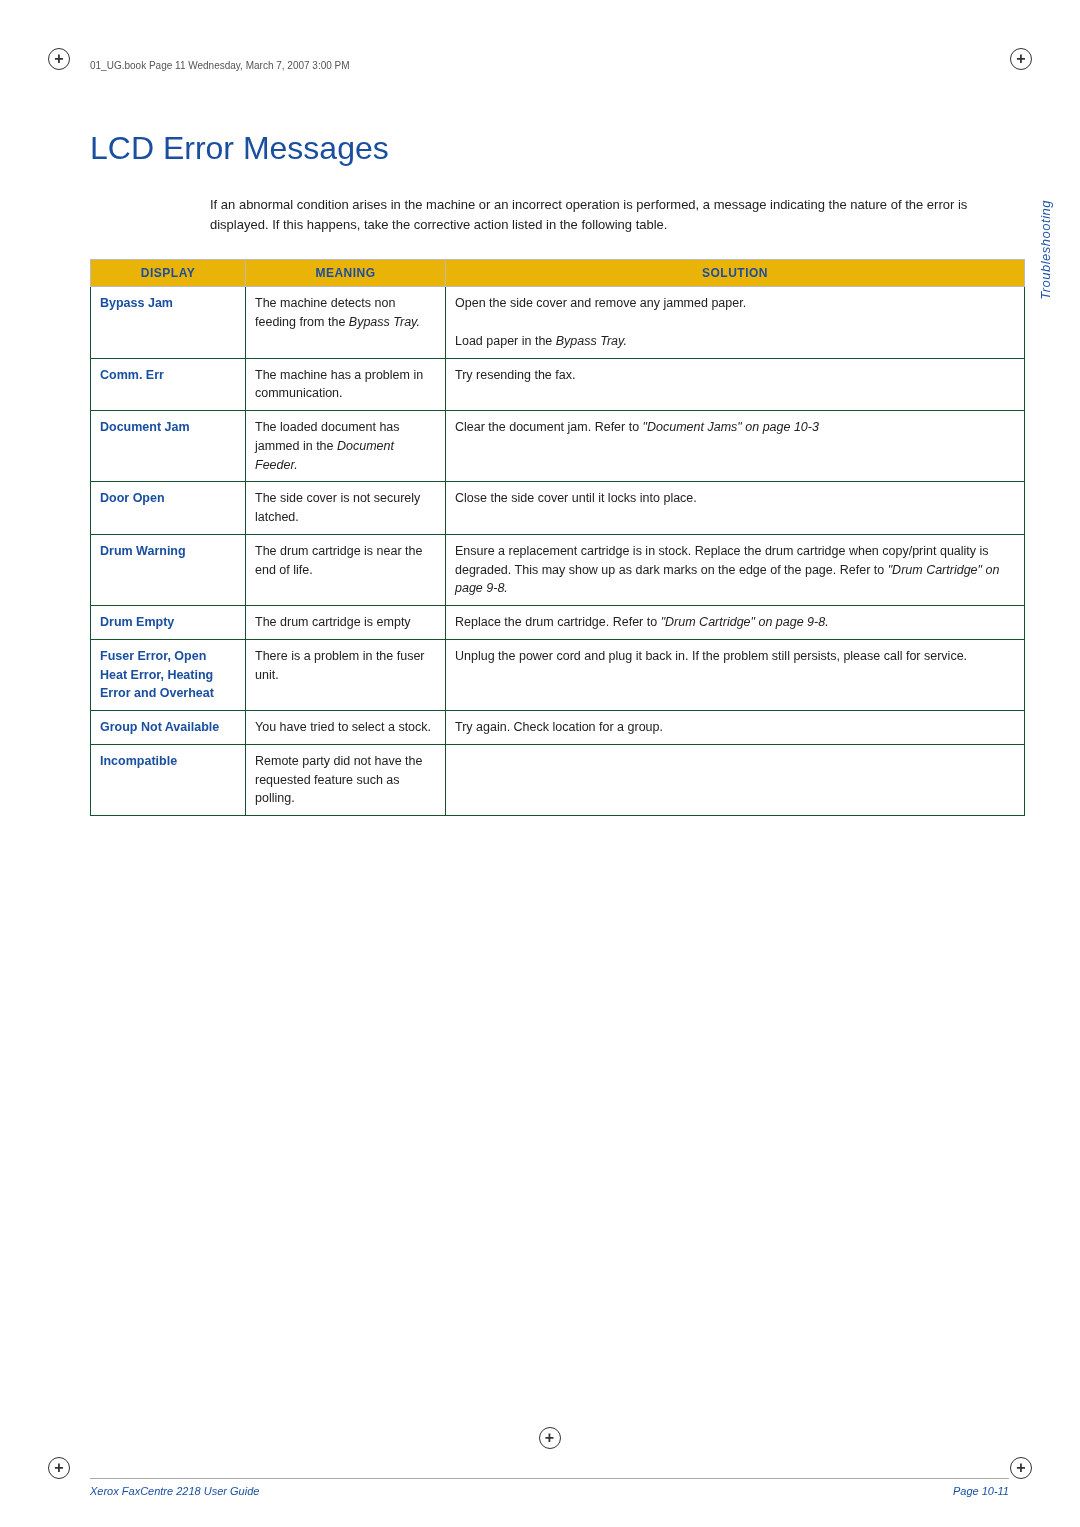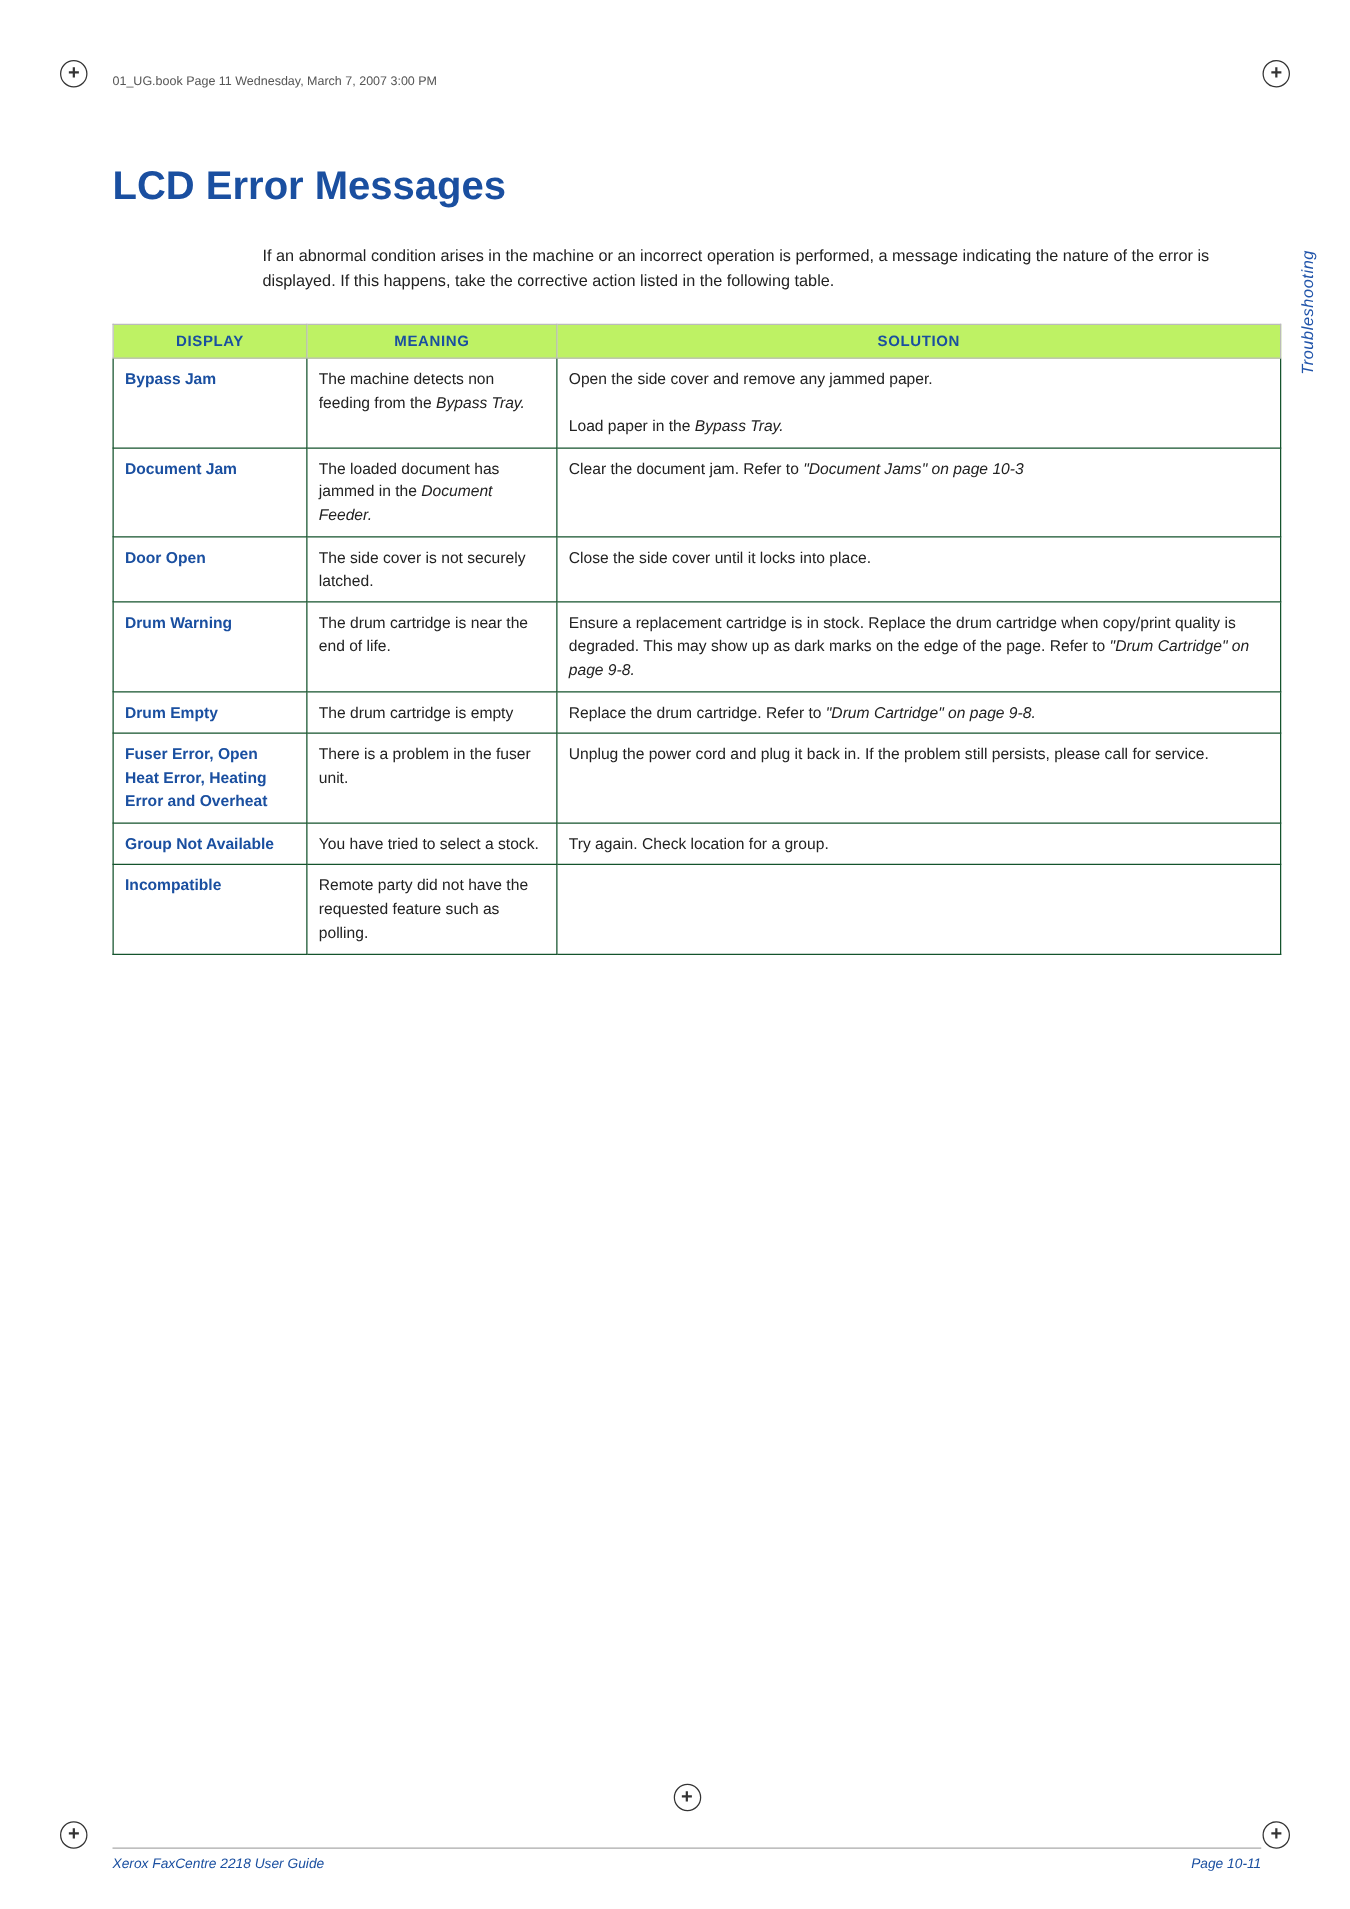--- a/index.html
+++ b/index.html
@@ -67,21 +67,21 @@
       position: absolute;
       top: 90px;
       left: 90px;
       right: 55px;
       bottom: 80px;
     }
 
     
     .page-title {
       font-size: 32px;
-      font-weight: bold;
+      font-weight: normal;
       color: #1a4fa0;
       margin-bottom: 28px;
       margin-top: 40px;
     }
 
     
     .intro-text {
       margin-left: 120px;
       margin-right: 10px;
       font-size: 13px;
@@ -91,21 +91,21 @@
     }
 
     
     .error-table {
       width: 100%;
       border-collapse: collapse;
       font-size: 12.5px;
     }
 
     .error-table th {
-      background: #bef264;
+      background: #eab308;
       border: 1px solid #bbb;
       padding: 6px 8px;
       font-weight: bold;
       font-size: 12px;
       color: #1a4fa0;
       text-align: center;
       letter-spacing: 0.5px;
     }
 
     .error-table td {
@@ -197,20 +197,25 @@
       </tr>
     </thead>
     <tbody>
 
       <tr>
         <td class="display-col"><strong>Bypass Jam</strong></td>
         <td class="meaning-col">The machine detects non feeding from the <em>Bypass Tray.</em></td>
         <td class="solution-col">Open the side cover and remove any jammed paper.<br><br>Load paper in the <em>Bypass Tray.</em></td>
       </tr>
 
+      <tr>
+        <td class="display-col"><strong>Comm. Err</strong></td>
+        <td class="meaning-col">The machine has a problem in communication.</td>
+        <td class="solution-col">Try resending the fax.</td>
+      </tr>
 
       <tr>
         <td class="display-col"><strong>Document Jam</strong></td>
         <td class="meaning-col">The loaded document has jammed in the <em>Document Feeder.</em></td>
         <td class="solution-col">Clear the document jam. Refer to <em>"Document Jams" on page 10-3</em></td>
       </tr>
 
       <tr>
         <td class="display-col"><strong>Door Open</strong></td>
         <td class="meaning-col">The side cover is not securely latched.</td>

